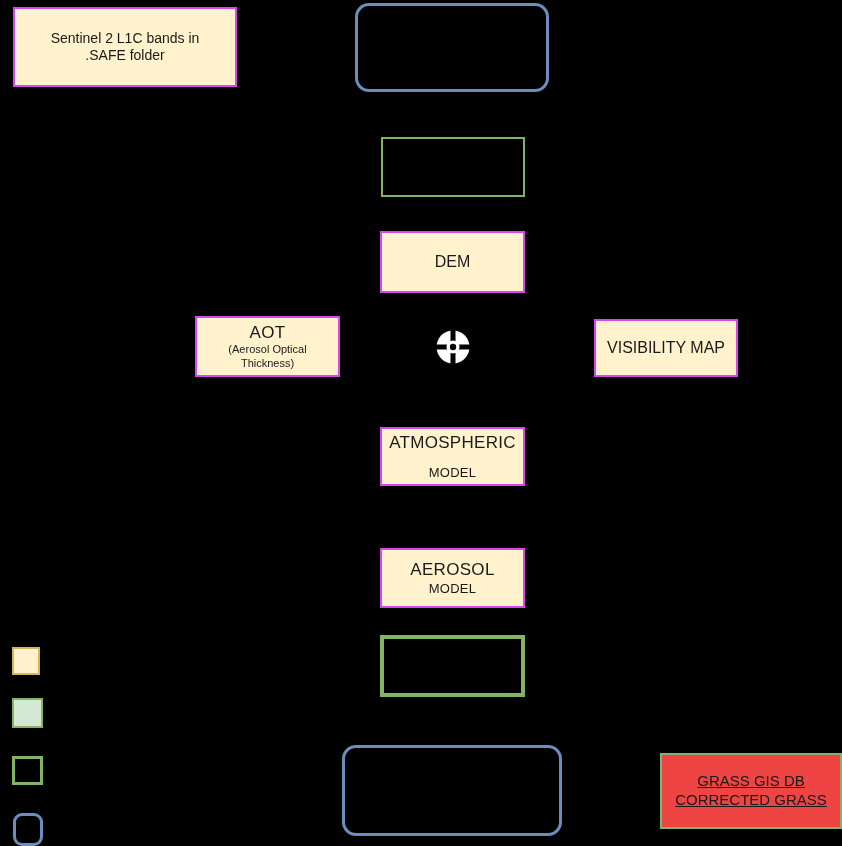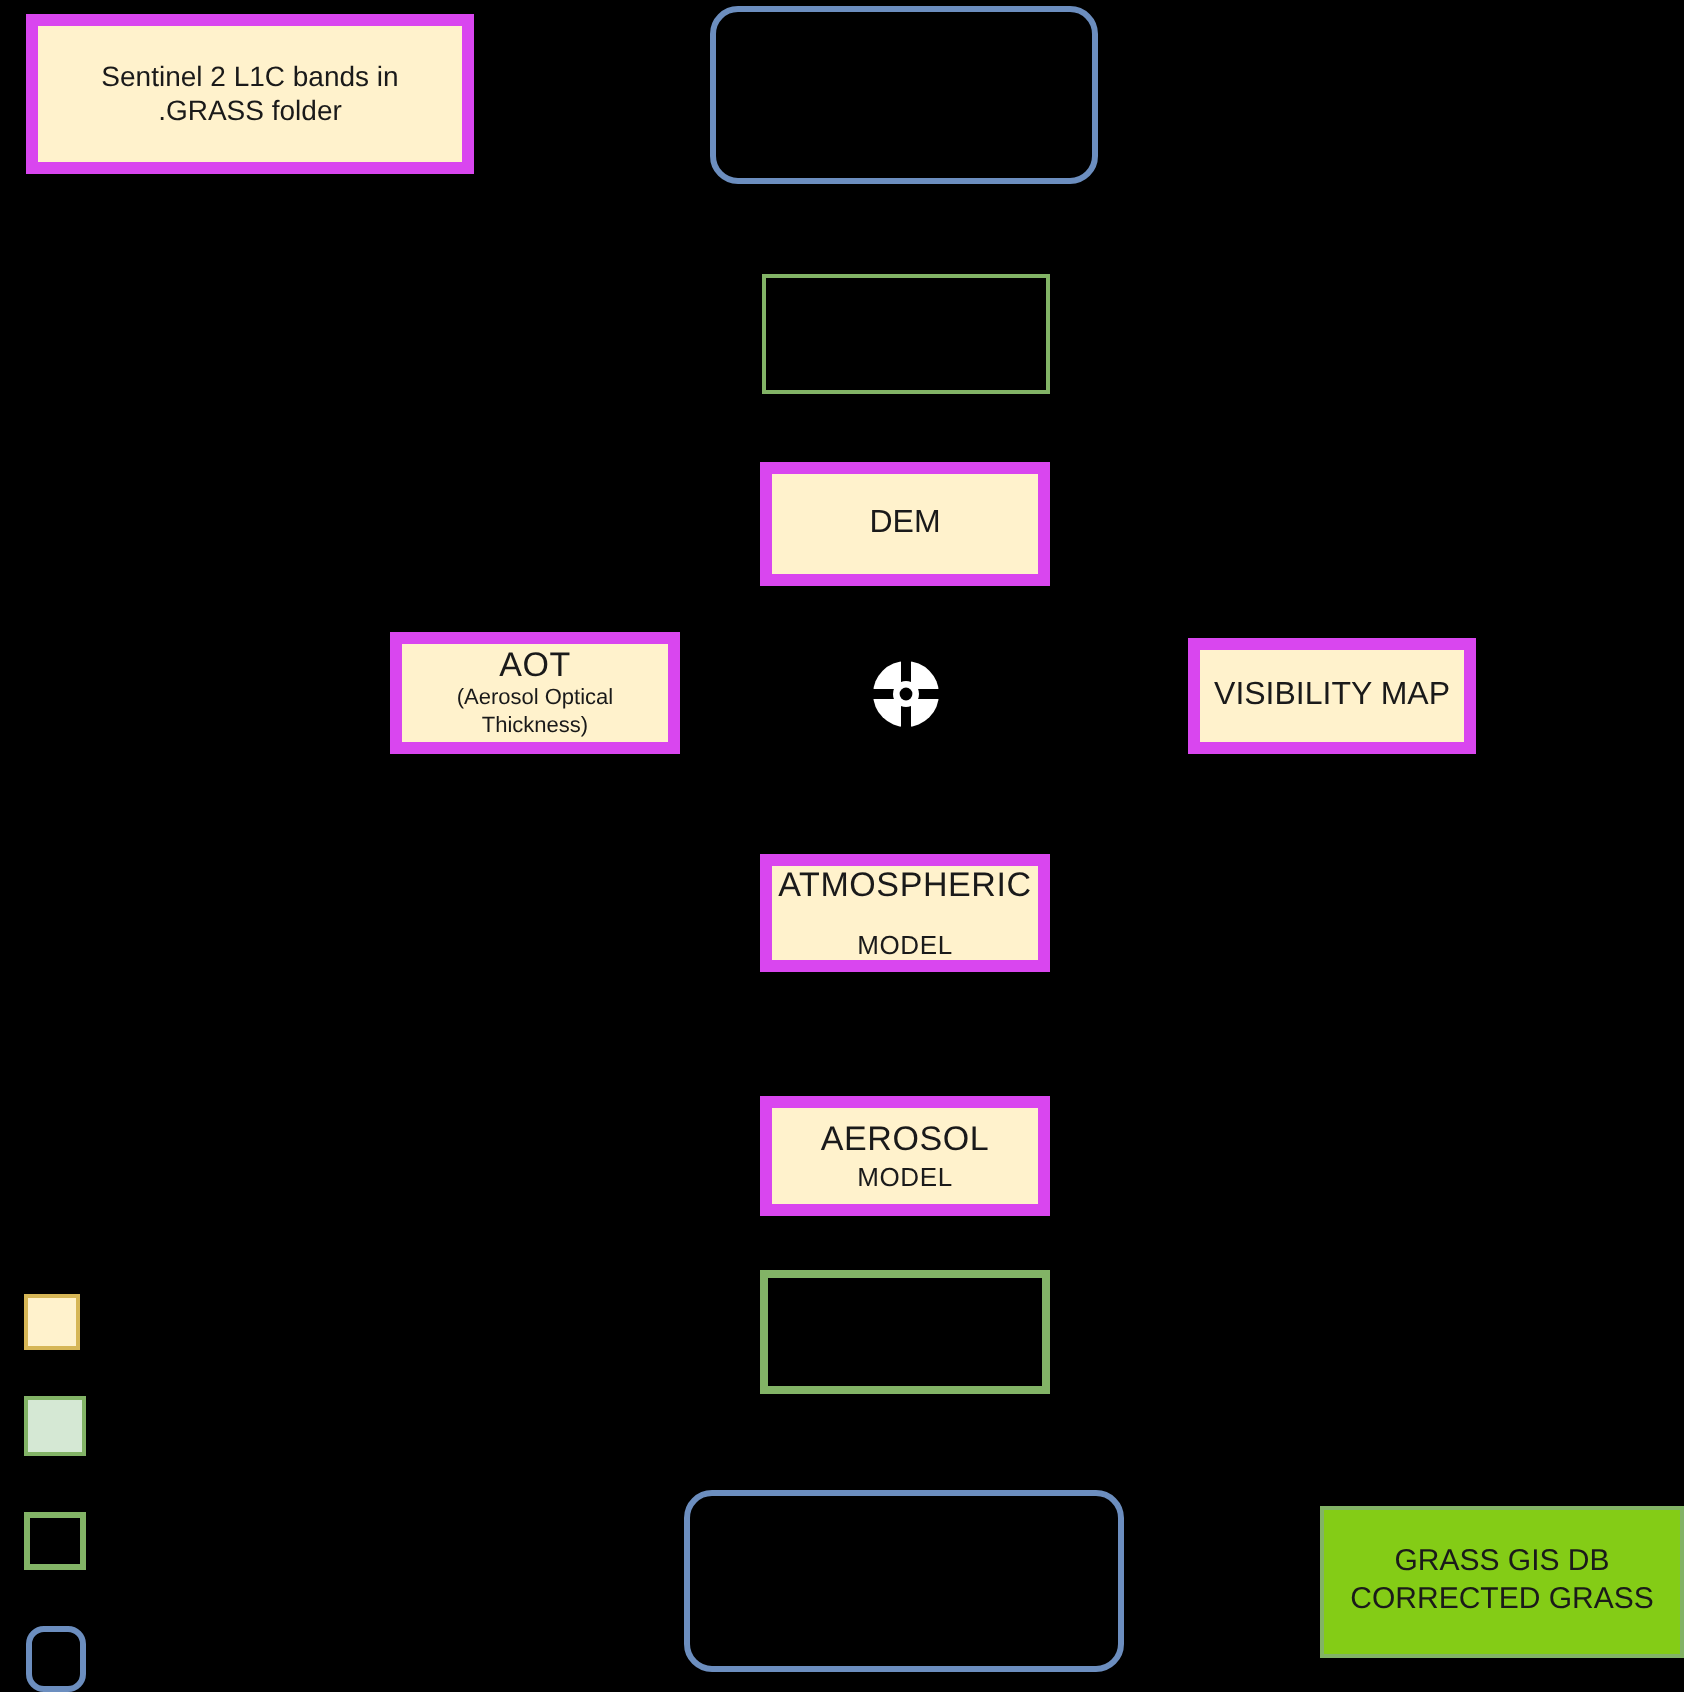--- a/index.html
+++ b/index.html
@@ -14,42 +14,42 @@
     position:absolute;
     box-sizing:border-box;
     display:flex;
     flex-direction:column;
     align-items:center;
     justify-content:center;
     text-align:center;
     color:#1a1a1a;
     line-height:1.25;
   }
-  .fill-yellow{background:#FFF2CC;border:6px solid #d946ef;}
-  .fill-green{background:#84cc16;border:2px solid #82B366;}
+  .fill-yellow{background:#FFF2CC;border:2px solid #d946ef;}
+  .fill-green{background:#ef4444;border:2px solid #82B366;text-decoration:underline;}
   .outline-green{background:transparent;border:2px solid #82B366;}
   .outline-green-thick{background:transparent;border:4px solid #82B366;}
   .outline-blue{background:transparent;border:3px solid #6C8EBF;border-radius:14px;}
   .lbl-md{font-size:14px;}
   .lbl-lg{font-size:16px;}
   .lbl-title{font-size:17px;letter-spacing:.3px;}
   .lbl-sub{font-size:11px;}
   .lbl-sub2{font-size:13px;letter-spacing:.3px;}
   .lbl-grass{font-size:15px;}
   .legend-swatch{position:absolute;box-sizing:border-box;}
   .icon-wrap{position:absolute;}
 </style>
 </head>
 <body>
 
 <div class="canvas">
 
   <div class="node fill-yellow lbl-md" style="left:13px;top:7px;width:224px;height:80px;">
     <div>Sentinel 2 L1C bands in</div>
-    <div>.GRASS folder</div>
+    <div>.SAFE folder</div>
   </div>
 
   <div class="node outline-blue" style="left:355px;top:3px;width:194px;height:89px;"></div>
 
   <div class="node outline-green" style="left:381px;top:137px;width:144px;height:60px;"></div>
 
   <div class="node fill-yellow lbl-lg" style="left:380px;top:231px;width:145px;height:62px;">
     <div>DEM</div>
   </div>
 

